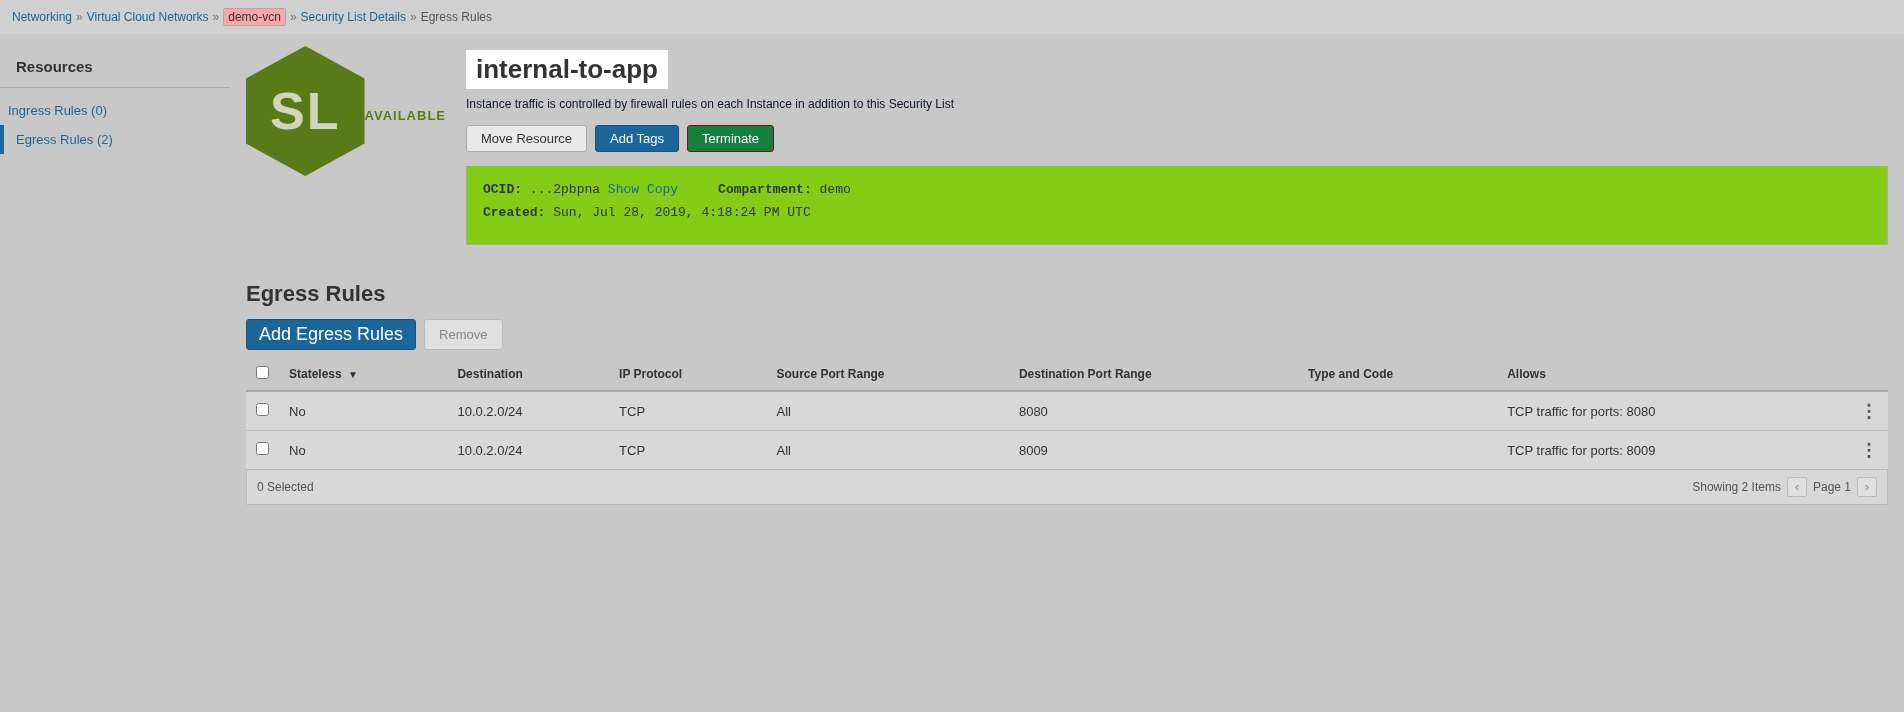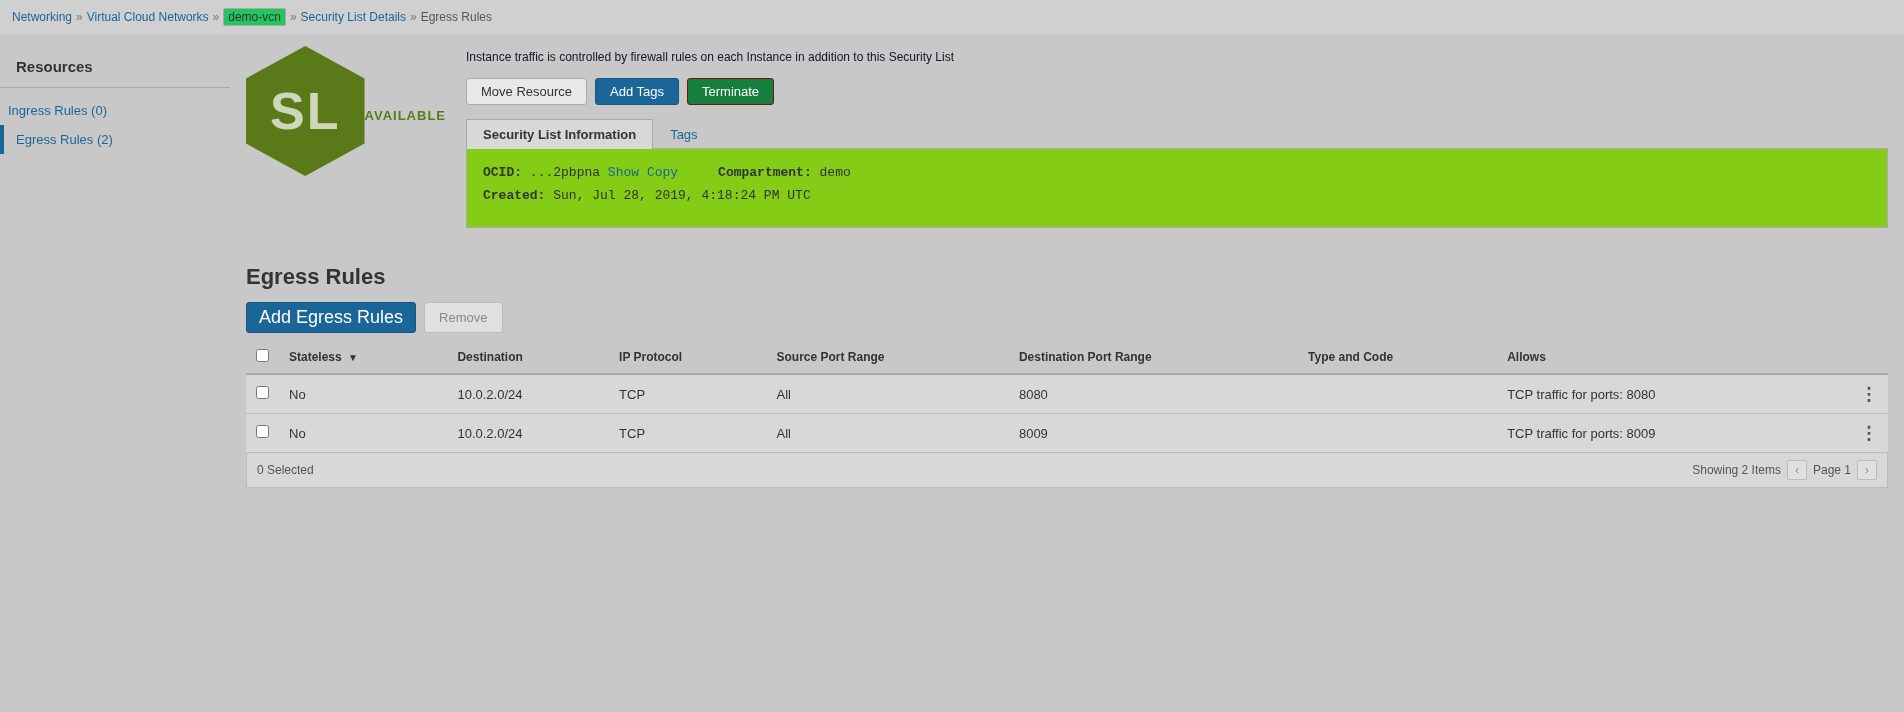--- a/index.html
+++ b/index.html
@@ -20,21 +20,21 @@
       align-items: center;
       gap: 4px;
       background: #d0d0d0;
     }
     .breadcrumb a {
       color: #1a6699;
       text-decoration: none;
     }
     .breadcrumb .sep { color: #777; }
     .breadcrumb .current {
-      background: #22c55e;
+      background: #fca5a5;
       border: 1px solid #aaa;
       padding: 1px 4px;
       border-radius: 2px;
       color: #333;
     }
 
     
     .main-layout {
       display: flex;
       min-height: calc(712px - 28px);
@@ -340,33 +340,30 @@
 
     <div class="resource-header">
       <div class="hex-container">
         <div class="hex-shape">
           <span class="hex-label">SL</span>
         </div>
         <div class="hex-status">AVAILABLE</div>
       </div>
 
       <div class="resource-info">
+        <div class="resource-name">internal-to-app</div>
         <div class="resource-desc">Instance traffic is controlled by firewall rules on each Instance in addition to this Security List</div>
 
         <div class="action-buttons">
           <button class="btn btn-default">Move Resource</button>
           <button class="btn btn-primary">Add Tags</button>
           <button class="btn btn-danger">Terminate</button>
         </div>
 
         
-        <div class="tabs">
-          <div class="tab active">Security List Information</div>
-          <div class="tab">Tags</div>
-        </div>
 
         
         <div class="info-panel">
           <div class="info-row" style="display:flex; gap: 40px;">
             <div>
               <span class="info-label">OCID:</span>
               <span>...2pbpna</span>
               <a class="info-link">Show</a>
               <span> </span>
               <a class="info-link">Copy</a>

